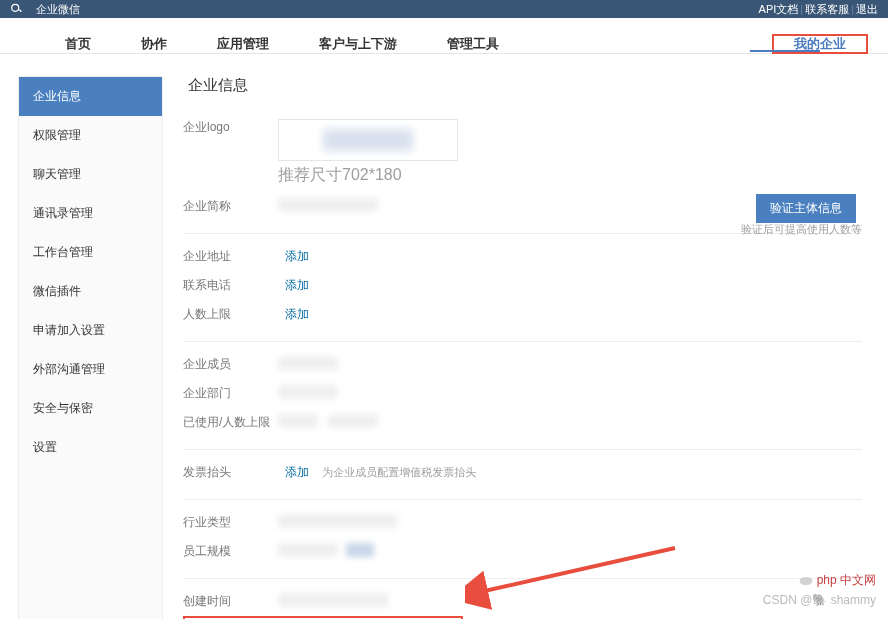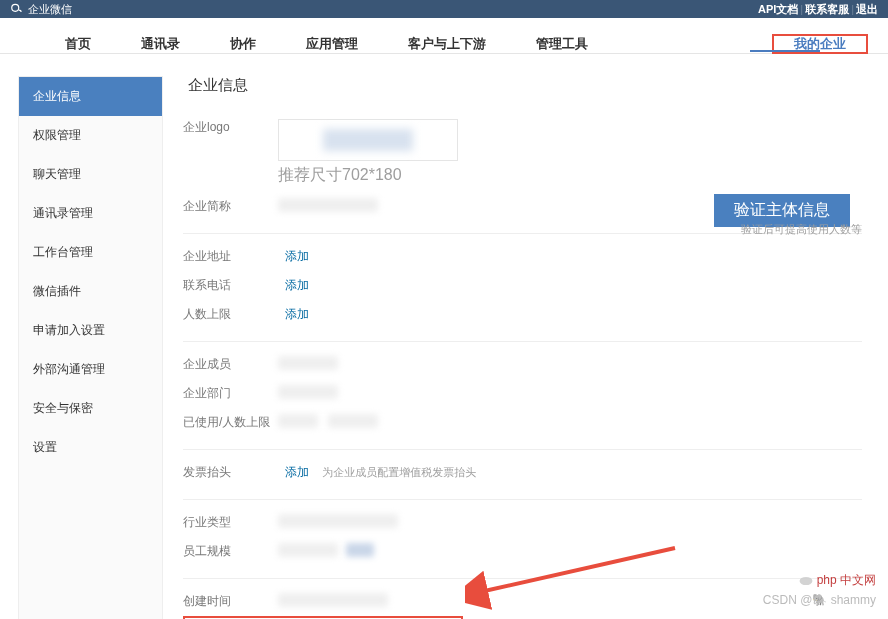--- a/index.html
+++ b/index.html
@@ -1,22 +1,22 @@
 <!DOCTYPE html>
 <html><head>
   <meta charset="utf-8">
   <style>
     * { margin: 0; padding: 0; box-sizing: border-box; }
     body { font-family: "Microsoft YaHei", Arial, sans-serif; font-size: 12px; background: #fff; color: #333; width: 888px; height: 619px; overflow: hidden; position: relative; }
     
     .header-bar { background: #3a5676; height: 18px; display: flex; align-items: center; justify-content: space-between; padding: 0 10px; color: #fff; font-size: 11px; }
-    .header-left { display: flex; align-items: center; gap: 4px; }
+    .header-left { display: flex; align-items: center; gap: 12px; }
     .header-left svg { width: 14px; height: 14px; }
     .header-right { display: flex; gap: 2px; align-items: center; }
-    .header-right a { color: #fff; text-decoration: none; font-size: 11px; font-weight: bold; }
+    .header-right a { color: #fff; text-decoration: none; font-size: 11px; }
     .header-right .sep { color: #6b8199; }
     
     .nav-bar { background: #fff; border-bottom: 1px solid #e5e5e5; height: 36px; display: flex; align-items: center; padding: 16px 20px 0 40px; font-weight: bold; }
     .nav-item { padding: 0 25px; height: 36px; display: flex; align-items: center; color: #333; cursor: pointer; font-size: 13px; }
     .nav-item.active-box { border: 2px solid #e84d3d; padding: 0 20px; height: 20px; color: #4a7cbf; }
     
     .body-wrap { display: flex; padding: 22px 26px 0 18px; gap: 10px; }
     
     .sidebar { width: 145px; background: #fafafa; border: 1px solid #eee; }
     .side-item { padding: 11px 14px; font-size: 12px; color: #333; cursor: pointer; }
@@ -28,21 +28,21 @@
     .row { display: flex; align-items: flex-start; padding: 6px 0; font-size: 12px; }
     .row-label { width: 95px; color: #787878; flex-shrink: 0; }
     .row-value { flex: 1; position: relative; }
     .blur-box { background: #efefef; filter: blur(3px); height: 14px; border-radius: 2px; }
     .logo-box { border: 1px solid #e5e5e5; width: 180px; height: 42px; display: flex; align-items: center; justify-content: center; }
     .logo-blur { width: 90px; height: 22px; background: #d8e2ef; filter: blur(4px); }
     .hint { color: #9e9e9e; font-size: 16px; margin-top: 4px; }
     .add-link { color: #0369a1; cursor: pointer; margin-left: 7px; }
     .inline-hint { color: #9e9e9e; font-size: 11px; margin-left: 10px; }
     
-    .verify-btn { position: absolute; right: 12px; top: -4px; background: #4a80bf; color: #fff; padding: 6px 20px; font-size: 16px; cursor: pointer; border: none; }
+    .verify-btn { position: absolute; right: 6px; top: -4px; background: #4a80bf; color: #fff; padding: 6px 14px; font-size: 12px; cursor: pointer; border: none; }
     .verify-hint { position: absolute; right: 0; top: 24px; color: #9e9e9e; font-size: 11px; }
     
     .divider { border-top: 1px solid #eee; margin: 12px 0 8px 0; }
     
     .corp-id-box { border: 2px solid #e84d3d; padding: 4px 6px; display: flex; align-items: center; width: 280px; }
     .corp-id-box .row-label { margin: 0; }
     .corp-id-blur { width: 140px; height: 12px; background: #e2e2e2; filter: blur(3px); }
     
     .arrow-svg { position: absolute; left: 465px; top: 540px; }
     
@@ -65,21 +65,20 @@
     <a>API文档</a>
     <span class="sep">|</span>
     <a>联系客服</a>
     <span class="sep">|</span>
     <a>退出</a>
   </div>
 </div>
 
 <div class="nav-bar">
   <div class="nav-item">首页</div>
-  <div class="nav-item">通讯录</div>
   <div class="nav-item">协作</div>
   <div class="nav-item">应用管理</div>
   <div class="nav-item">客户与上下游</div>
   <div class="nav-item">管理工具</div>
   <div style="flex:1"></div>
   <div class="nav-item active-box">
     <span class="active-underline" style="border:none;">我的企业</span>
   </div>
 </div>
 <div style="position:absolute; left:750px; top:50px; width:70px; border-bottom:2px solid #4a7cbf;"></div>

